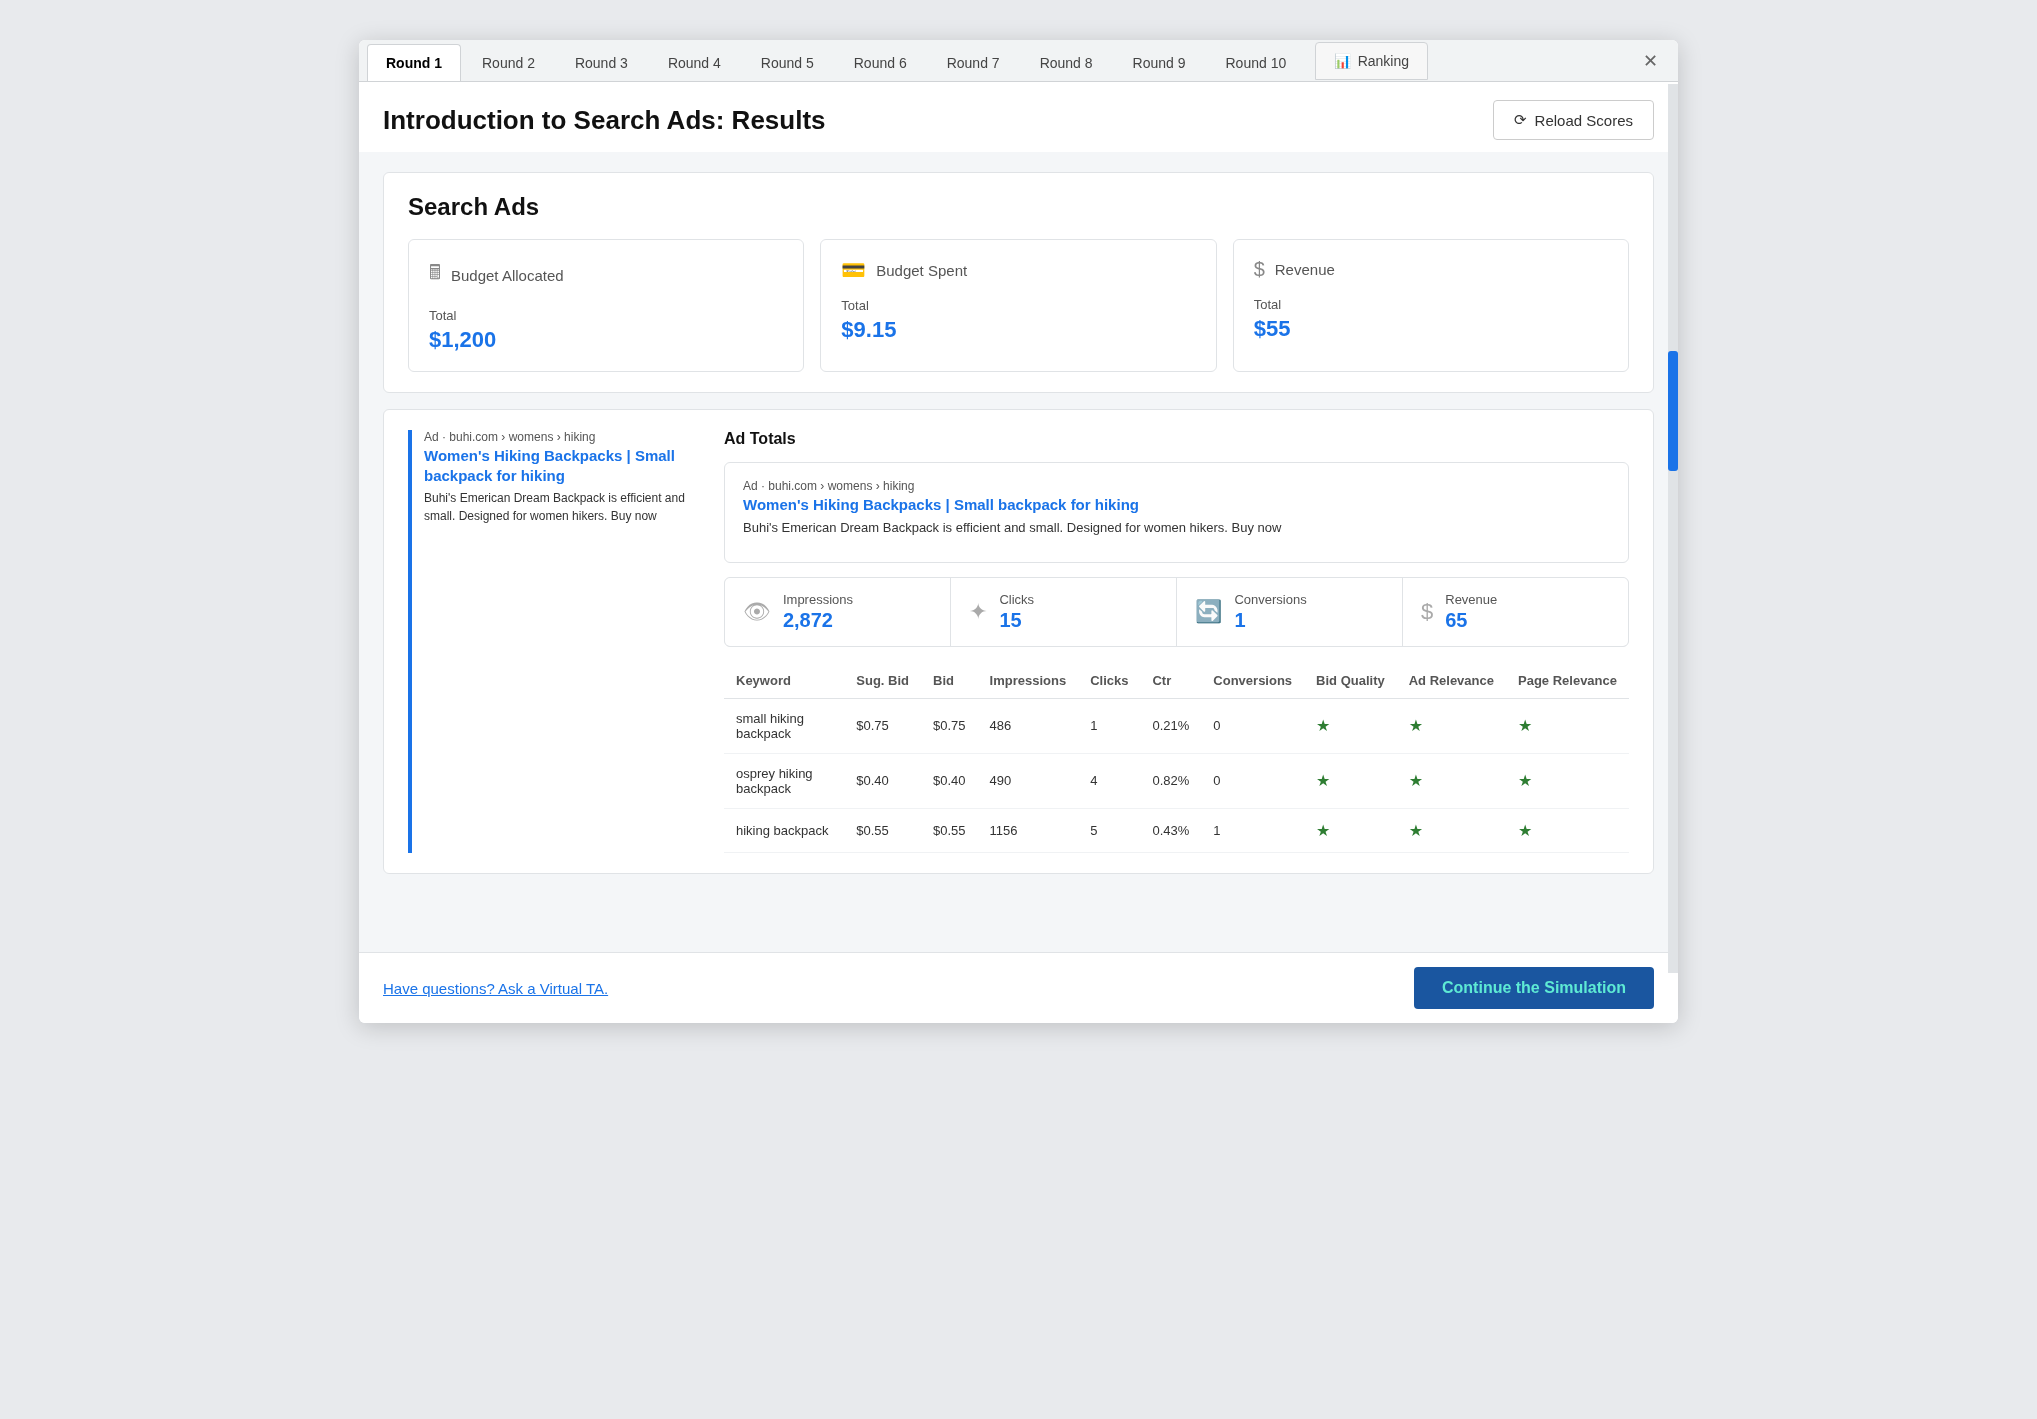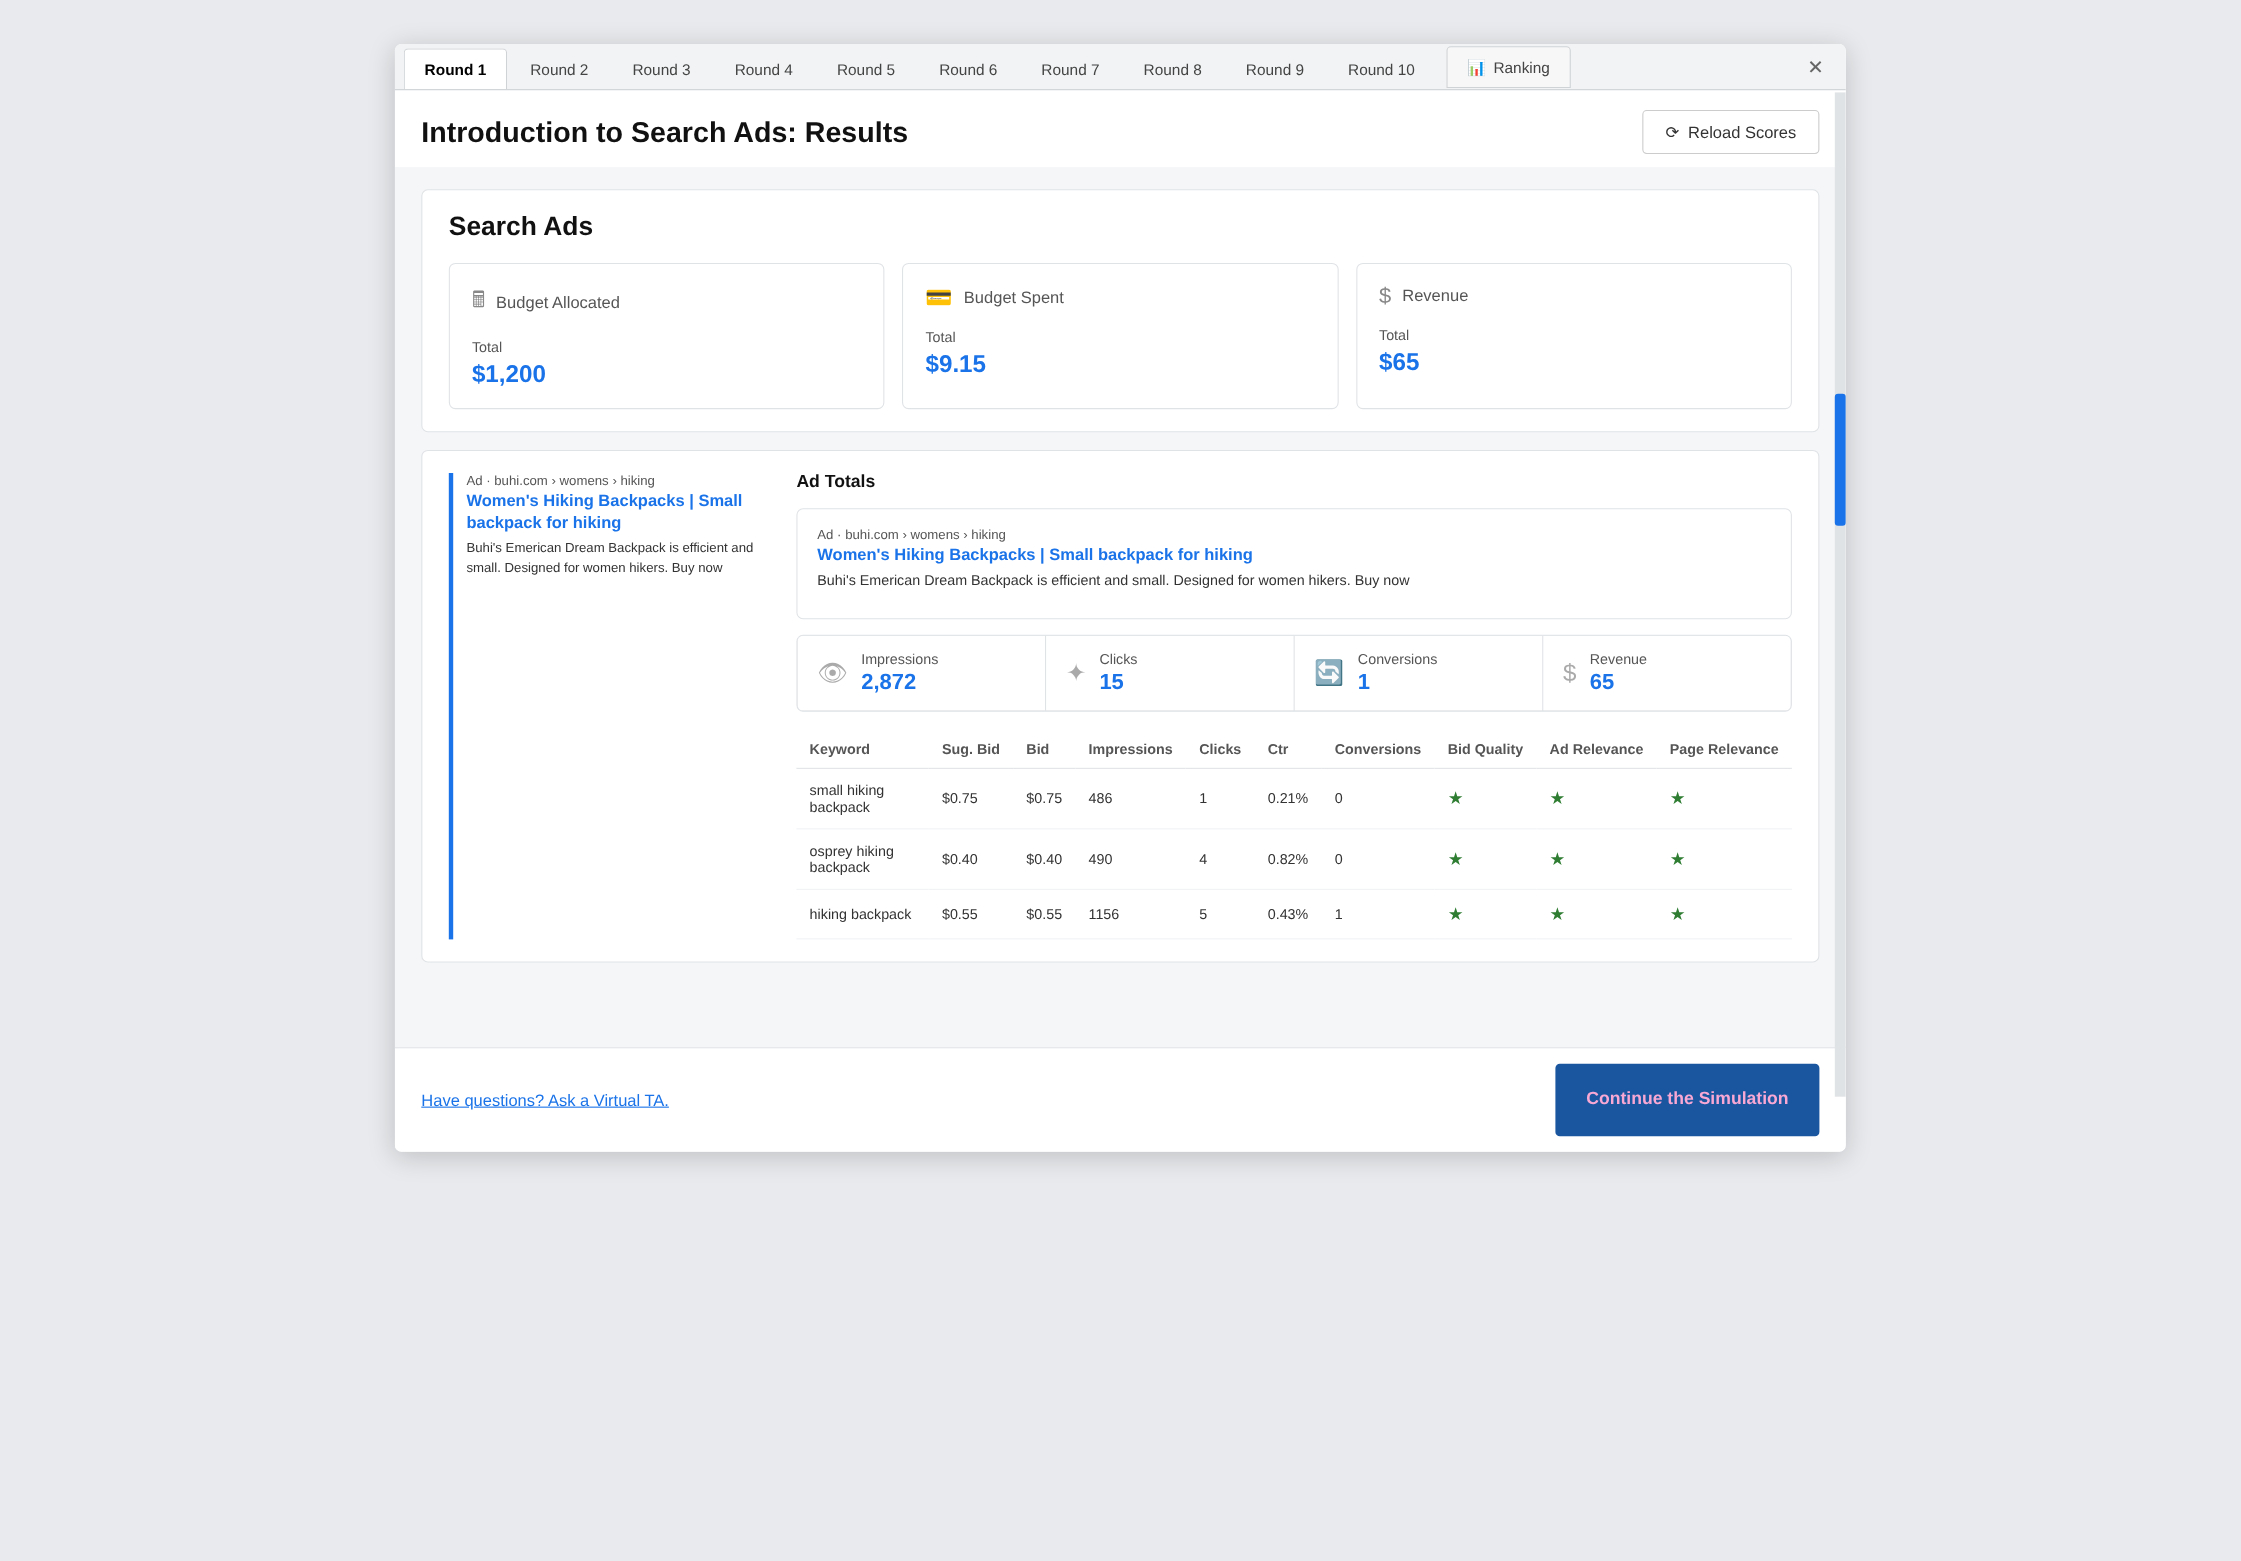--- a/index.html
+++ b/index.html
@@ -288,23 +288,23 @@
       border-top: 1px solid #e0e3e6;
       gap: 12px;
     }
     .footer-link {
       color: #1a73e8;
       font-size: 15px;
       text-decoration: underline;
       cursor: pointer;
     }
     .continue-btn {
-      padding: 24px 28px;
+      padding: 12px 28px;
       background: #1a56a0;
-      color: #f9a8d4;
+      color: #5eead4;
       border: none;
       border-radius: 4px;
       font-size: 16px;
       font-weight: 600;
       cursor: pointer;
     }
     
     .scrollbar-track {
       position: absolute;
       right: 0;
@@ -379,21 +379,21 @@
           <div class="budget-label">Total</div>
           <div class="budget-value">$9.15</div>
         </div>
 
         <div class="budget-card">
           <div class="budget-card-header">
             <span class="budget-card-icon">$</span>
             <span>Revenue</span>
           </div>
           <div class="budget-label">Total</div>
-          <div class="budget-value">$65</div>
+          <div class="budget-value">$55</div>
         </div>
       </div>
     </div>
 
     <div class="section-box">
       <div class="ad-section">
 
         <div class="ad-preview-panel">
           <div class="ad-breadcrumb">Ad · buhi.com › womens › hiking</div>
           <div class="ad-title-link">Women's Hiking Backpacks | Small backpack for hiking</div>

